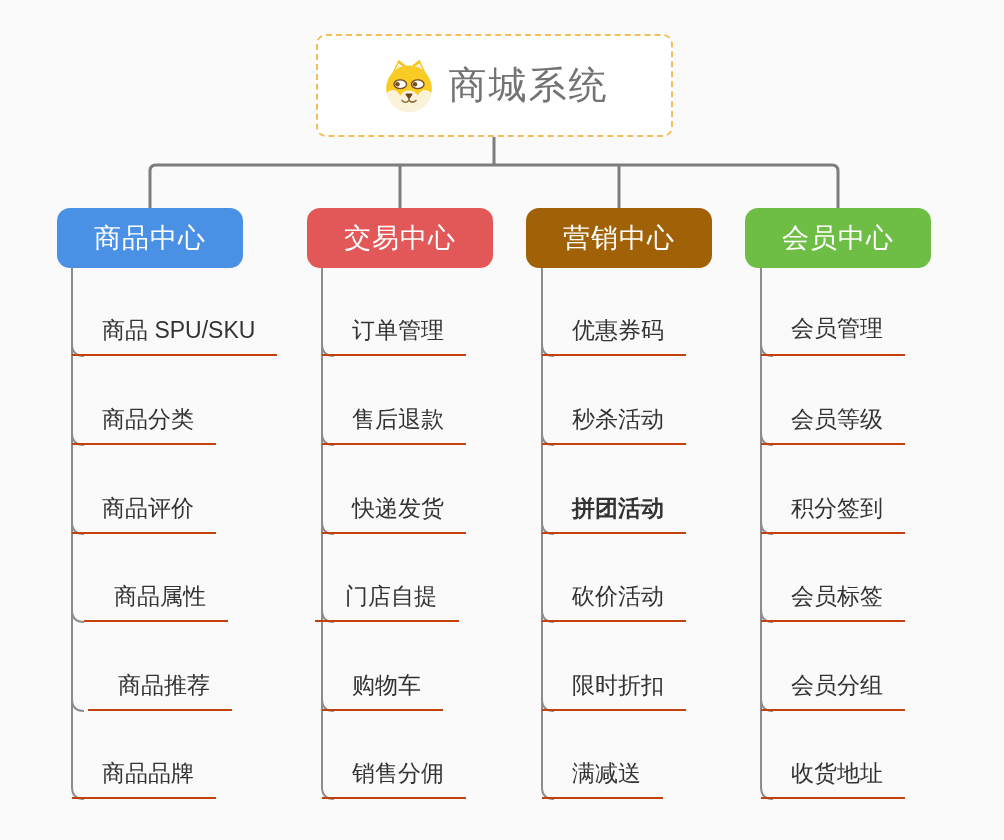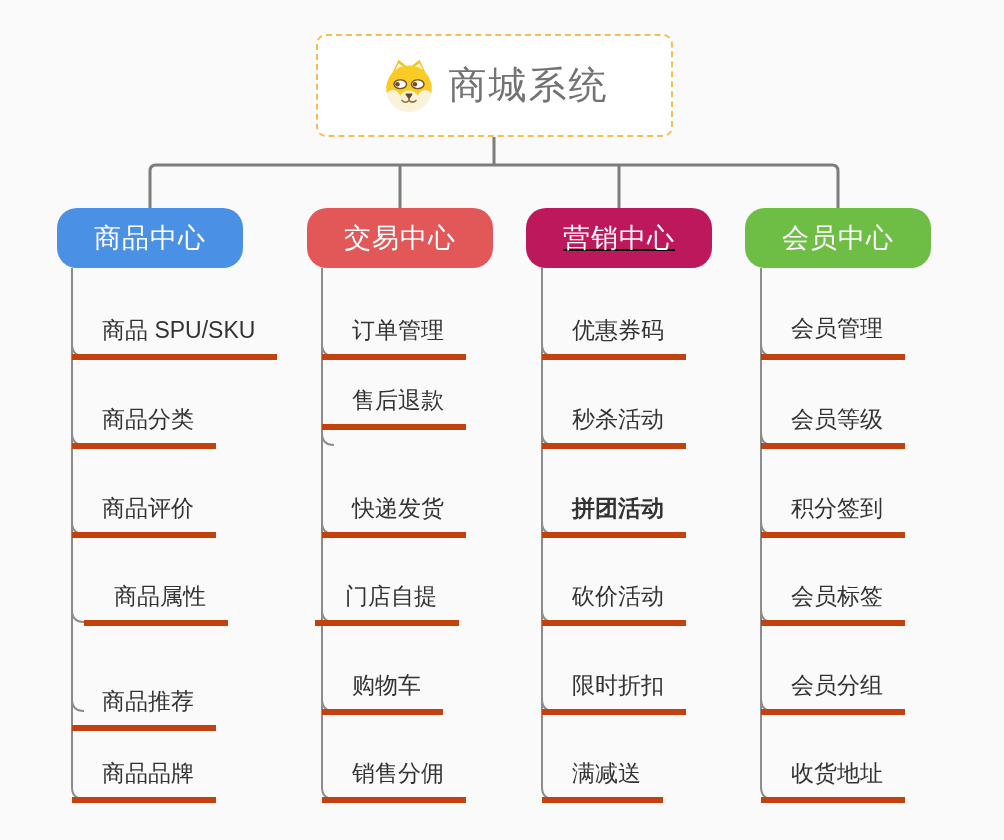--- a/index.html
+++ b/index.html
@@ -38,21 +38,21 @@
     font-weight: 500;
     letter-spacing: 2px;
     color: #737373;
     white-space: nowrap;
   }
   .dog-icon { width: 56px; height: 56px; flex: 0 0 auto; }
   .branch-node {
     position: absolute;
     top: 208px;
     width: 186px; height: 60px;
-    border-radius: 20px;
+    border-radius: 13px;
     display: flex;
     align-items: center;
     justify-content: center;
     cursor: pointer;
   }
   .branch-label {
     color: #FFFFFF;
     font-size: 27px;
     letter-spacing: 1px;
     white-space: nowrap;
@@ -60,21 +60,21 @@
   .leaf-node {
     position: absolute;
     height: 42px;
     cursor: pointer;
   }
   .leaf-node .leaf-label {
     display: inline-block;
     box-sizing: border-box;
     line-height: 32px;
     padding: 0 22px 8px 30px;
-    border-bottom: 6px solid #c2410c;
+    border-bottom: 2px solid #c2410c;
     font-size: 23px;
     color: #333333;
     white-space: nowrap;
   }
 </style>
 </head>
 <body>
 
 <div class="canvas">
 
@@ -131,32 +131,32 @@
   </div>
 
   <div id="branches-layer">
       <div class="branch-node" style="left: 57px; background: rgb(74, 144, 228);">
         <span class="branch-label">商品中心</span>
       </div>
       <div class="leaf-node" style="left: 72px; top: 314px;"><span class="leaf-label">商品 SPU/SKU</span></div>
       <div class="leaf-node" style="left: 72px; top: 403px;"><span class="leaf-label">商品分类</span></div>
       <div class="leaf-node" style="left: 72px; top: 492px;"><span class="leaf-label">商品评价</span></div>
       <div class="leaf-node" style="left: 72px; top: 580px; padding-left: 12px;"><span class="leaf-label">商品属性</span></div>
-      <div class="leaf-node" style="left: 72px; top: 669px; margin-top: 16px;"><span class="leaf-label">商品推荐</span></div>
+      <div class="leaf-node" style="left: 88px; top: 669px;"><span class="leaf-label">商品推荐</span></div>
       <div class="leaf-node" style="left: 72px; top: 757px;"><span class="leaf-label">商品品牌</span></div>
       <div class="branch-node" style="left: 307px; background: rgb(226, 88, 88);">
         <span class="branch-label">交易中心</span>
       </div>
       <div class="leaf-node" style="left: 322px; top: 314px;"><span class="leaf-label">订单管理</span></div>
-      <div class="leaf-node" style="left: 322px; top: 384px;"><span class="leaf-label">售后退款</span></div>
+      <div class="leaf-node" style="left: 322px; top: 403px;"><span class="leaf-label">售后退款</span></div>
       <div class="leaf-node" style="left: 322px; top: 492px;"><span class="leaf-label">快递发货</span></div>
       <div class="leaf-node" style="left: 315px; top: 580px;"><span class="leaf-label">门店自提</span></div>
       <div class="leaf-node" style="left: 322px; top: 669px;"><span class="leaf-label">购物车</span></div>
       <div class="leaf-node" style="left: 322px; top: 757px;"><span class="leaf-label">销售分佣</span></div>
-      <div class="branch-node" style="left: 526px; background: #be185d; text-decoration: underline;">
+      <div class="branch-node" style="left: 526px; background: #a16207;">
         <span class="branch-label">营销中心</span>
       </div>
       <div class="leaf-node" style="left: 542px; top: 314px;"><span class="leaf-label">优惠券码</span></div>
       <div class="leaf-node" style="left: 542px; top: 403px;"><span class="leaf-label">秒杀活动</span></div>
       <div class="leaf-node" style="left: 542px; top: 492px; font-weight: bold;"><span class="leaf-label">拼团活动</span></div>
       <div class="leaf-node" style="left: 542px; top: 580px;"><span class="leaf-label">砍价活动</span></div>
       <div class="leaf-node" style="left: 542px; top: 669px;"><span class="leaf-label">限时折扣</span></div>
       <div class="leaf-node" style="left: 542px; top: 757px;"><span class="leaf-label">满减送</span></div>
       <div class="branch-node" style="left: 745px; background: rgb(110, 190, 69);">
         <span class="branch-label">会员中心</span>

